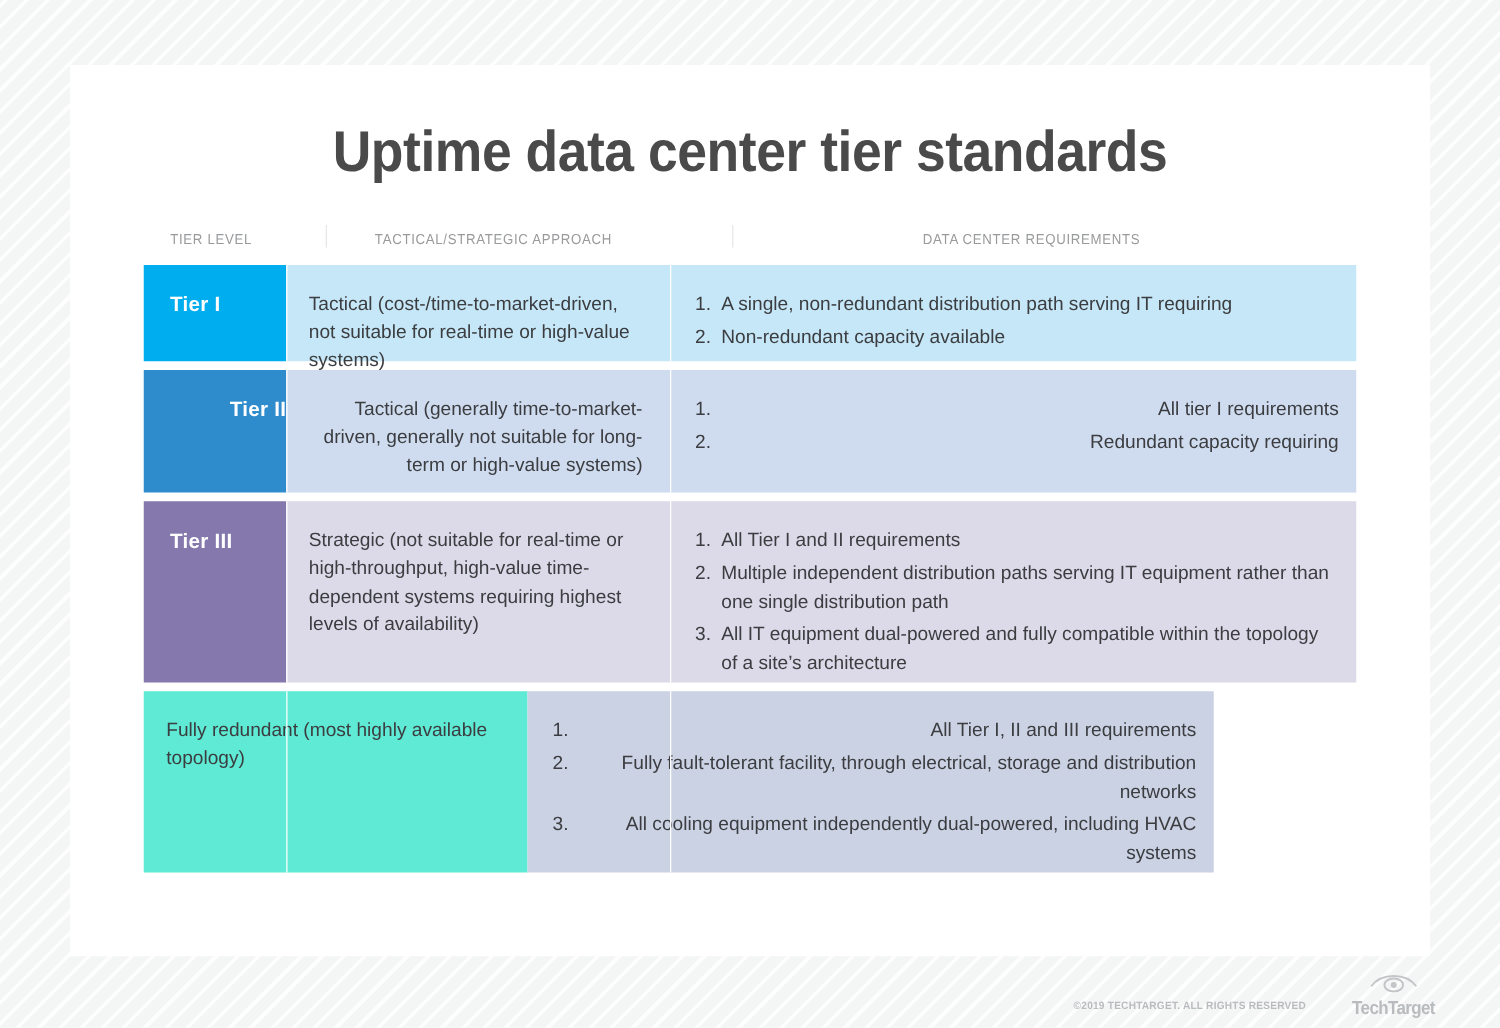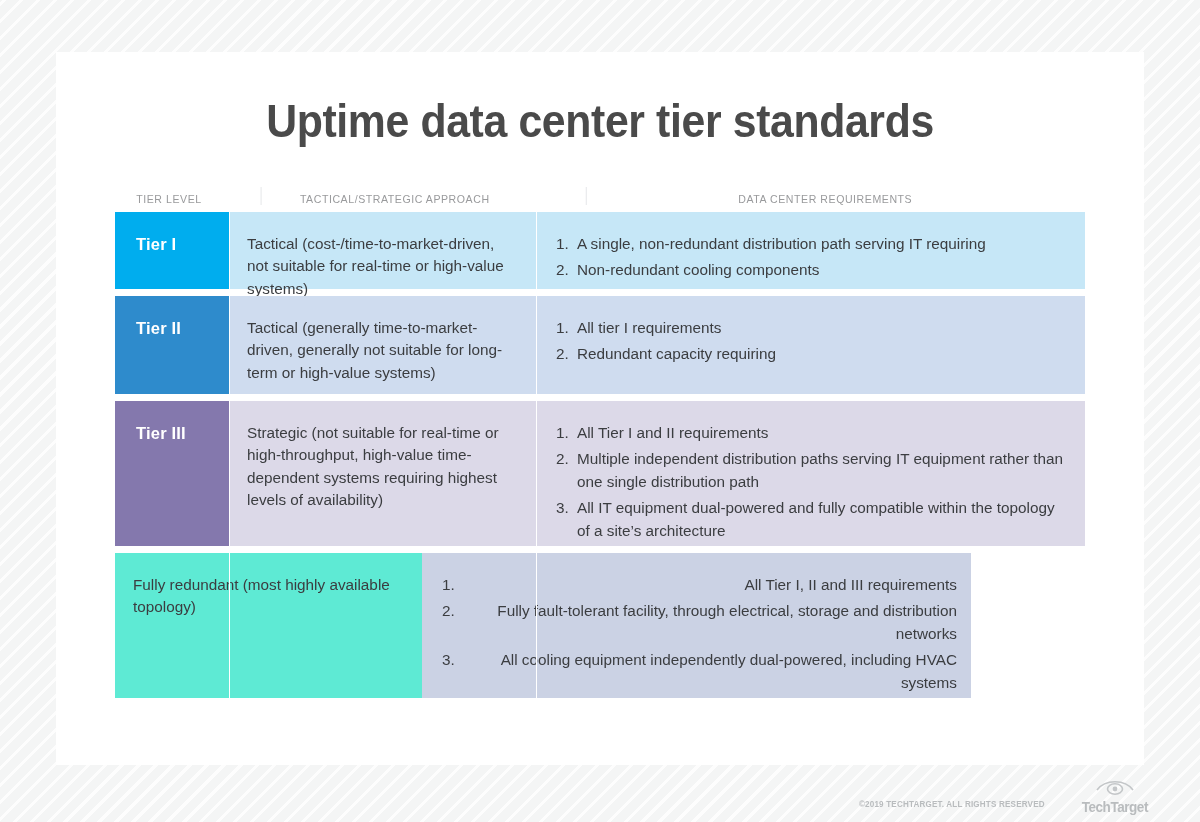--- a/index.html
+++ b/index.html
@@ -48,21 +48,21 @@
     position: absolute;
     left: 59px;
     top: 128px;
     width: 970px;
   }
 
   
   .thead {
     display: flex;
     height: 32px;
-    align-items: center;
+    align-items: flex-start;
     gap: 26px;
   }
   .th {
     font-size: 11.5px;
     color: #999a9c;
     letter-spacing: 0.6px;
     text-align: center;
     padding-top: 6px;
     box-sizing: border-box;
     transform: scaleX(0.92);
@@ -187,28 +187,28 @@
     </div>
 
     <div class="tbody" style="position:relative;">
 
       <div class="row" style="height:77px;">
         <div class="cell-tier" style="background:#00adee;">Tier I</div>
         <div class="cell-approach" style="background:#c6e7f7;">Tactical (cost-/time-to-market-driven, not suitable for real-time or high-value systems)</div>
         <div class="cell-req" style="background:#c6e7f7;">
           <ol class="reqs">
             <li>A single, non-redundant distribution path serving IT requiring</li>
-            <li>Non-redundant cooling components</li>
-          </ol>
-        </div>
-        <div class="gap-sep sep1"></div>
-        <div class="gap-sep sep2"></div>
-      </div>
-
-      <div class="row" style="height:98px;">
+            <li>Non-redundant capacity available</li>
+          </ol>
+        </div>
+        <div class="gap-sep sep1"></div>
+        <div class="gap-sep sep2"></div>
+      </div>
+
+      <div class="row" style="height:98px;text-align:right;">
         <div class="cell-tier" style="background:#2e8bcc;">Tier II</div>
         <div class="cell-approach" style="background:#cfdcef;">Tactical (generally time-to-market-driven, generally not suitable for long-term or high-value systems)</div>
         <div class="cell-req" style="background:#cfdcef;">
           <ol class="reqs">
             <li>All tier I requirements</li>
             <li>Redundant capacity requiring</li>
           </ol>
         </div>
         <div class="gap-sep sep1"></div>
         <div class="gap-sep sep2"></div>

